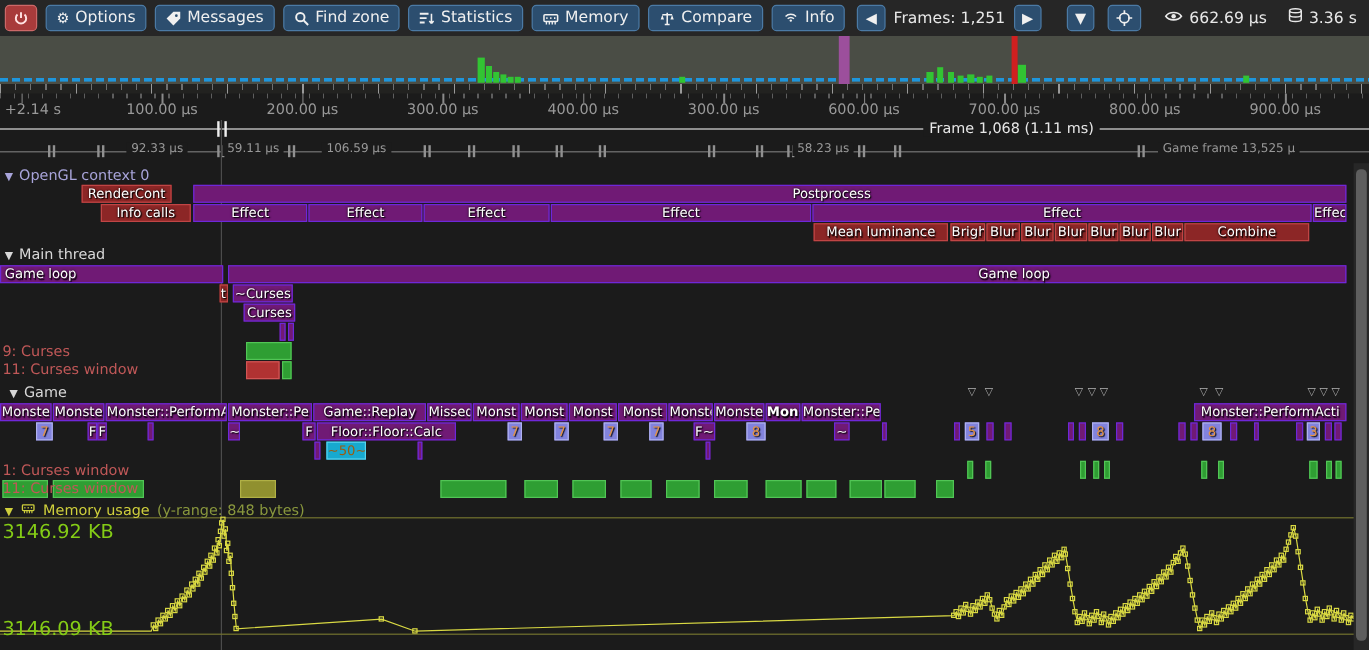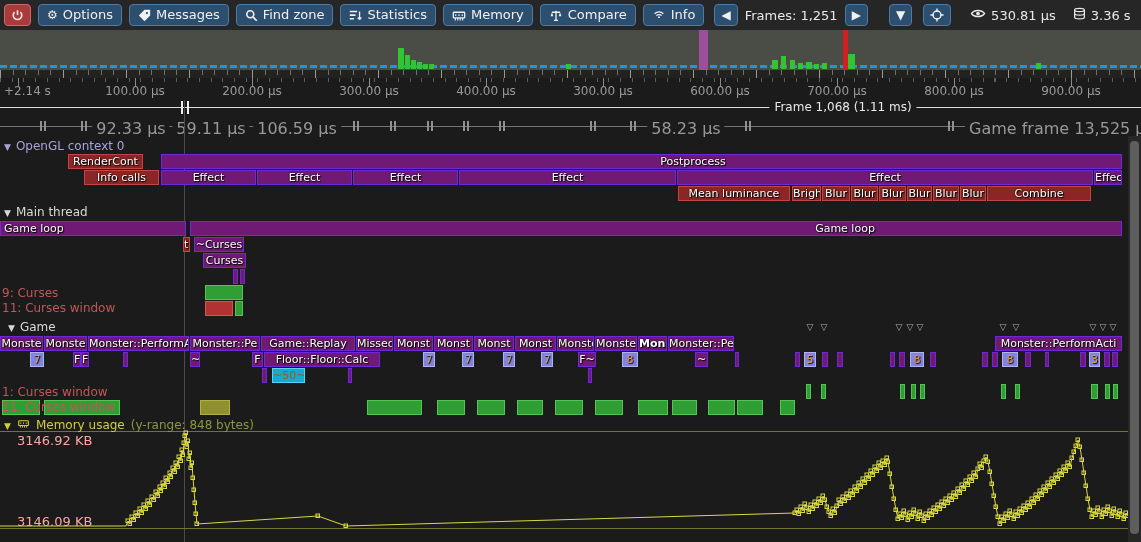--- a/index.html
+++ b/index.html
@@ -43,21 +43,21 @@
   .axis-label { position:absolute; top:6px; font-size:12px; color:#999; white-space:nowrap; }
   
   #frame-rows { position:absolute; left:0; top:100px; width:1141px; height:36px; }
   .fline-a { position:absolute; left:0; top:7px; width:1141px; height:1px; background:#dcdcdc; }
   .fline-b { position:absolute; left:0; top:26px; width:1141px; height:1px; background:#757575; }
   .ftick-a { position:absolute; top:1px; width:2px; height:13px; background:#efefef; }
   .fmark { position:absolute; top:21px; width:2px; height:10px; background:#909090; }
   .flabel-a { position:absolute; top:0; transform:translateX(-50%); background:#1b1b1b; padding:0 5px;
     font-size:12px; color:#e8e8e8; white-space:nowrap; }
   .flabel-b { position:absolute; top:19px; transform:translateX(-50%); background:#1b1b1b; padding:0 4px;
-    font-size:16px; color:#989898; white-space:nowrap; }
+    font-size:10px; color:#989898; white-space:nowrap; }
   .flabel-b.left { transform:none; }
   
   #timeline { position:absolute; left:0; top:0; width:915px; height:542px; }
   #crosshair { position:absolute; left:184px; top:100px; width:1px; height:442px; background:#4c4c4c; z-index:1; }
   .sec-head { position:absolute; font-size:12px; white-space:nowrap; z-index:3; }
   .sec-arrow { font-size:9px; margin-right:5px; }
   .lavender { color:#a8a4da; }
   .whitehead { color:#d8d8d8; }
   .memhead { color:#cfcf3c; }
   .memrange { color:#89973d; margin-left:6px; }
@@ -70,21 +70,21 @@
   .r   { background:#8c2626; border:1px solid #c04545; color:#fff; text-shadow:1px 1px 1px #000,0 0 2px #000; }
   .cy  { background:#17a9cf; border:1px solid #55d4f0; color:#9c5c10; text-shadow:none; }
   .g   { background:#2f9e33; border:1px solid #52c556; }
   .rd  { background:#b13232; border:1px solid #d25555; }
   .ol  { background:#90902f; border:1px solid #b0b045; }
   .float-zlab { position:absolute; transform:translateX(-50%); font-size:11px; color:#fff;
     text-shadow:1px 1px 1px #000,0 0 2px #000; z-index:3; pointer-events:none; }
   .msg-marker { position:absolute; font-size:9px; color:#b3b3b3; z-index:2; transform:translateX(-50%); }
   
   .mem-line { position:absolute; left:0; width:1141px; height:1px; background:#73732f; z-index:2; }
-  .mem-kb { position:absolute; left:17px; font-size:13px; color:#fca5a5; z-index:3; white-space:nowrap; }
+  .mem-kb { position:absolute; left:2px; font-size:16px; color:#84cc16; z-index:3; white-space:nowrap; }
   #memory-svg { position:absolute; left:0; top:418px; z-index:2; }
   
   #scroll-track { position:absolute; left:1128px; top:136px; width:13px; height:406px; background:#272727; z-index:4; }
   #scroll-thumb { position:absolute; left:2px; top:5px; width:9px; height:393px; background:#5e5e5e; border-radius:4px; }
 </style>
 </head>
 <body>
 
 <div id="root">
 
@@ -176,21 +176,21 @@
           </svg>
       </span>
     </div>
     <div class="tb-stat" style="margin-left:12px;">
       <span>
         <svg width="16" height="13" viewBox="0 0 16 14">
             <path d="M1 7c3-4.4 11-4.4 14 0-3 4.4-11 4.4-14 0z" fill="none" stroke="currentColor" stroke-width="1.5"></path>
             <circle cx="8" cy="7" r="2" fill="currentColor"></circle>
           </svg>
       </span>
-      <span>530.81 µs</span>
+      <span>662.69 µs</span>
     </div>
     <div class="tb-stat" style="margin-left:10px;">
       <span>
         <svg width="13" height="14" viewBox="0 0 16 16">
             <ellipse cx="8" cy="3" rx="6" ry="2" fill="none" stroke="currentColor" stroke-width="1.5"></ellipse>
             <path d="M2 3v9c0 1.1 2.7 2 6 2s6-.9 6-2V3" fill="none" stroke="currentColor" stroke-width="1.5"></path>
             <path d="M2 7.5c0 1.1 2.7 2 6 2s6-.9 6-2" fill="none" stroke="currentColor" stroke-width="1.5"></path>
           </svg>
       </span>
       <span>3.36 s</span>

